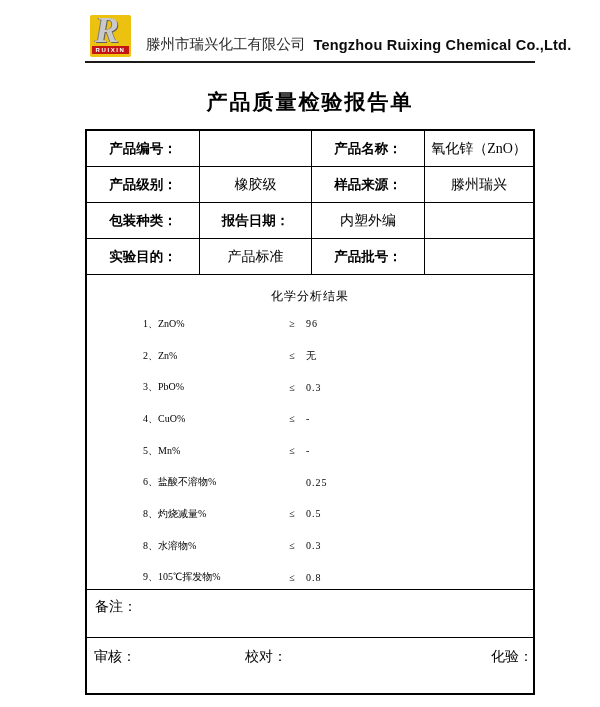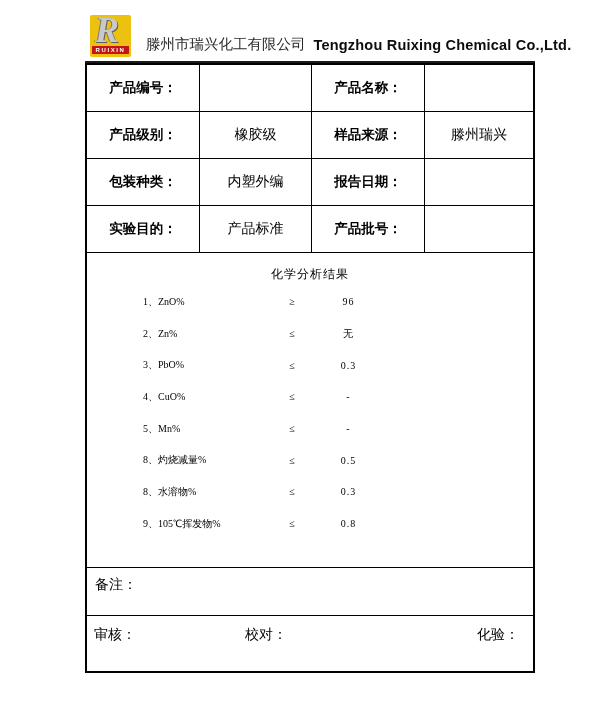--- a/index.html
+++ b/index.html
@@ -46,39 +46,39 @@
     font-family:"Liberation Sans", sans-serif; font-weight:bold;
     font-size:21px; letter-spacing:2px; text-align:center;
     width:450px; margin:25px 0 13px 85px; color:#000;
   }
 
   
   .report-table { margin-left:85px; width:450px; border:2px solid #000; background:#fff; }
 
   .info-row {
     display:grid; grid-template-columns:113px 112px 113px 1fr;
-    height:47px; border-bottom:1.5px solid #000;
+    height:36px; border-bottom:1.5px solid #000;
   }
   .cell {
     display:flex; align-items:center; justify-content:center;
     border-right:1.5px solid #000; white-space:nowrap;
   }
   .cell.last { border-right:none; }
   .cell.label { font-family:"Liberation Sans", sans-serif; font-weight:bold; font-size:13.5px; }
   .cell.value { font-size:14px; }
 
   .analysis { height:315px; border-bottom:1.5px solid #000; padding-top:9px; }
   .analysis-title { text-align:center; font-size:12px; height:24px; line-height:24px; letter-spacing:1px; }
   .analysis-item { display:flex; align-items:center; height:31.7px; padding-left:56px; font-size:10px; }
   .a-name { flex:0 0 135px; white-space:nowrap; }
   .a-rel  { flex:0 0 28px; text-align:center; }
-  .a-val  { flex:0 0 85px; text-align:center; letter-spacing:1px; }
+  .a-val  { flex:0 0 85px; text-align:left; letter-spacing:1px; }
 
   .remarks { height:48px; border-bottom:1.5px solid #000; padding:8px 0 0 8px; font-size:14px; }
-  .signatures { height:55px; padding:10px 14px 0 7px; display:flex; font-size:14px; }
+  .signatures { height:55px; padding:10px 0 0 7px; display:flex; font-size:14px; }
   .sig1 { flex:0 0 151px; } .sig2 { flex:0 0 127px; } .sig3 { flex:1;text-align:right; }
 </style>
 </head>
 <body>
 
 <div class="page">
 
   <div class="header">
     <div class="logo">
       <span class="logo-r">R</span>
@@ -86,40 +86,42 @@
         <span>RUIXIN</span>
       </span>
     </div>
     <div class="company">
       <span class="cn">滕州市瑞兴化工有限公司</span>
       <span class="en">Tengzhou Ruixing Chemical Co.,Ltd.</span>
     </div>
   </div>
   <div class="header-rule"></div>
 
+  <div class="title">产品质量检验报告单</div>
 
   <div class="report-table">
 
     <div class="info-row">
       <div class="cell label">产品编号：</div>
       <div class="cell value"></div>
       <div class="cell label">产品名称：</div>
+      <div class="cell value last">氧化锌（ZnO）</div>
     </div>
 
     <div class="info-row">
       <div class="cell label">产品级别：</div>
       <div class="cell value">橡胶级</div>
       <div class="cell label">样品来源：</div>
       <div class="cell value last">滕州瑞兴</div>
     </div>
 
     <div class="info-row">
       <div class="cell label">包装种类：</div>
+      <div class="cell label">报告日期：</div>
       <div class="cell value">内塑外编</div>
-      <div class="cell label">报告日期：</div>
       <div class="cell value last"></div>
     </div>
 
     <div class="info-row">
       <div class="cell label">实验目的：</div>
       <div class="cell value">产品标准</div>
       <div class="cell label">产品批号：</div>
       <div class="cell value last"></div>
     </div>
 
@@ -145,20 +147,25 @@
         <span class="a-name">4、CuO%</span>
         <span class="a-rel">≤</span>
         <span class="a-val">-</span>
       </div>
       <div class="analysis-item">
         <span class="a-name">5、Mn%</span>
         <span class="a-rel">≤</span>
         <span class="a-val">-</span>
       </div>
       <div class="analysis-item">
+        <span class="a-name">6、盐酸不溶物%</span>
+        <span class="a-rel"></span>
+        <span class="a-val">0.25</span>
+      </div>
+      <div class="analysis-item">
         <span class="a-name">8、灼烧减量%</span>
         <span class="a-rel">≤</span>
         <span class="a-val">0.5</span>
       </div>
       <div class="analysis-item">
         <span class="a-name">8、水溶物%</span>
         <span class="a-rel">≤</span>
         <span class="a-val">0.3</span>
       </div>
       <div class="analysis-item">

